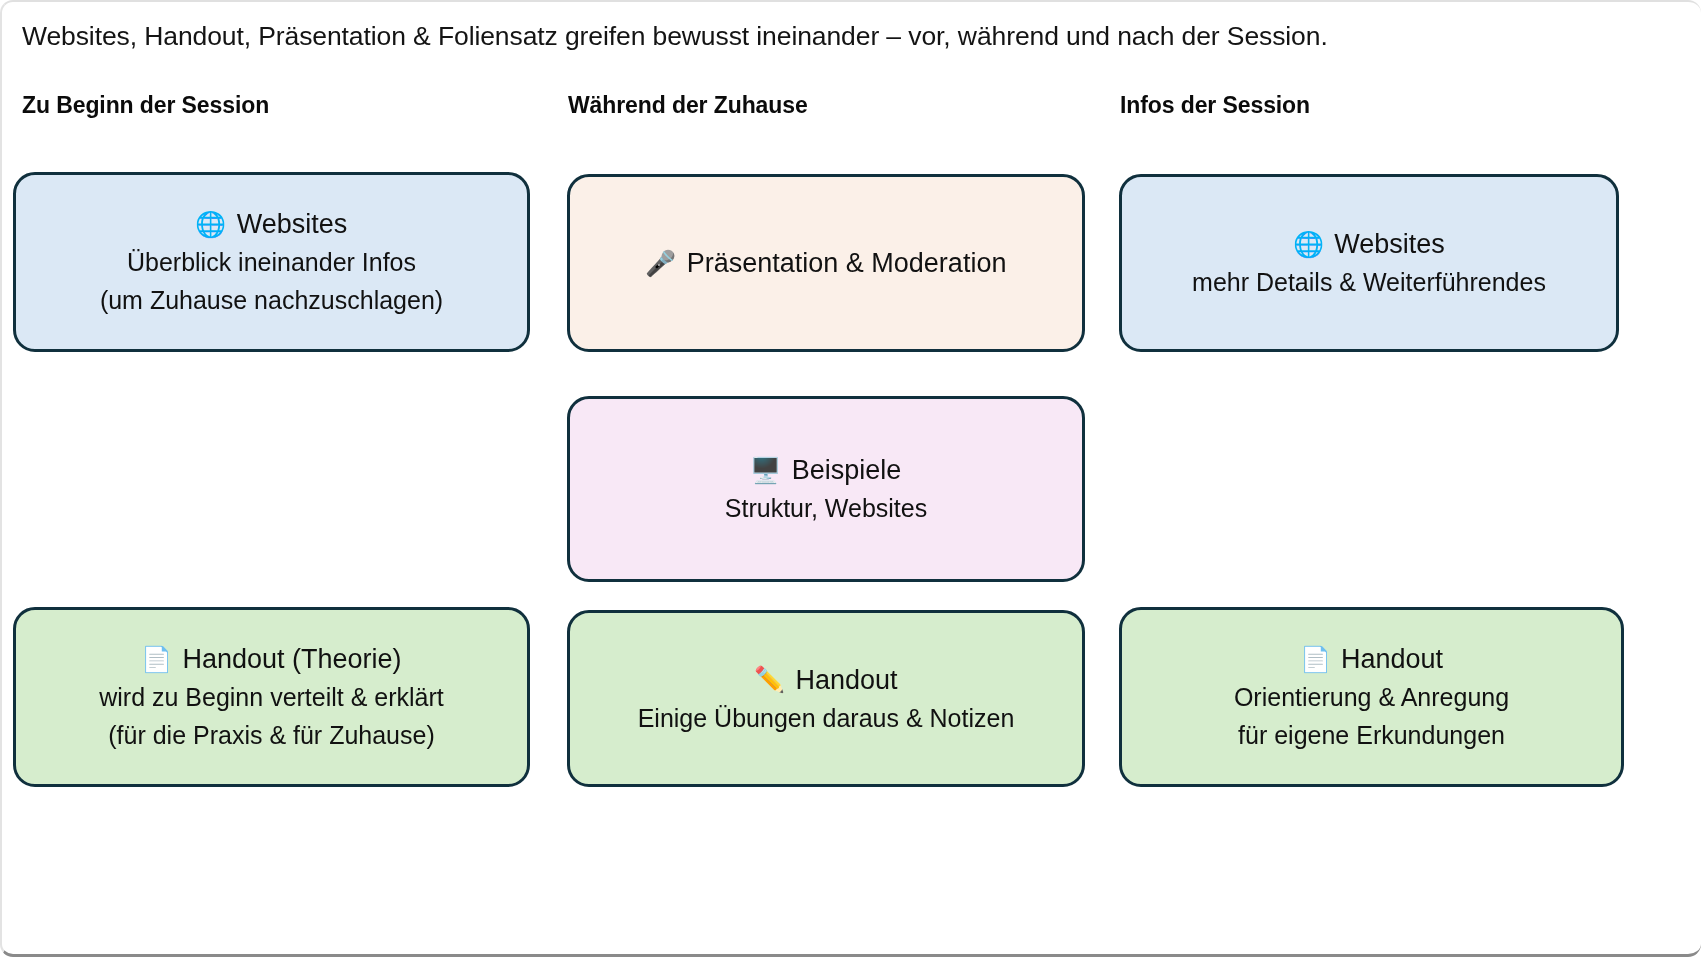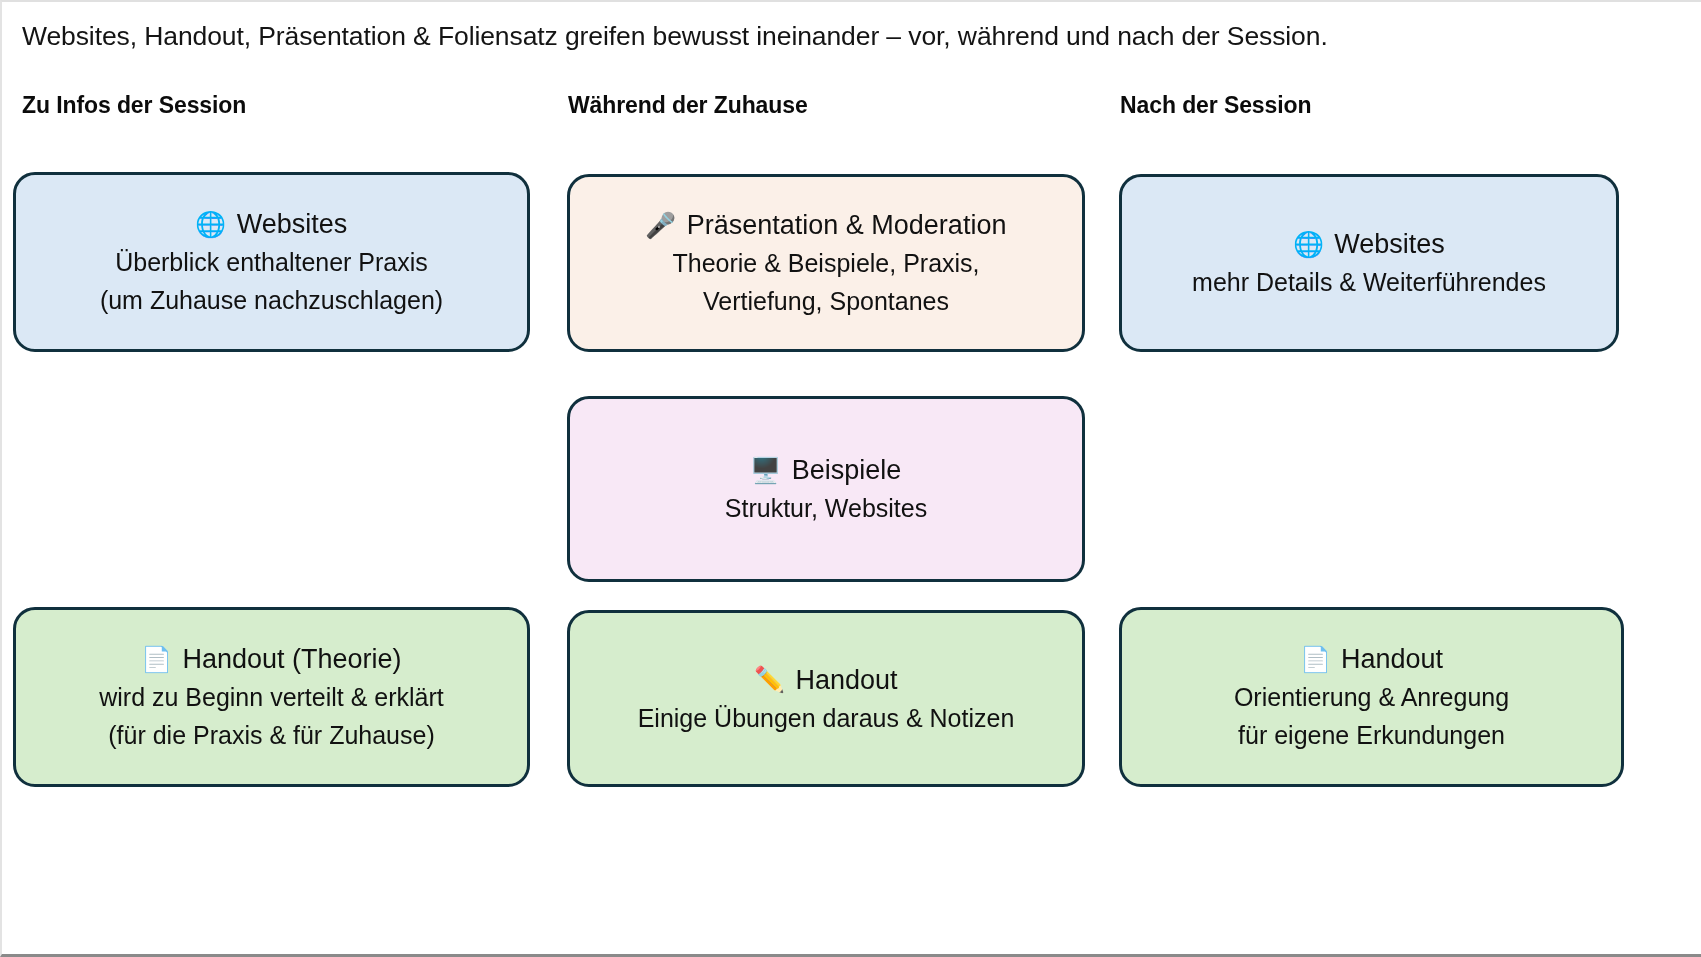--- a/index.html
+++ b/index.html
@@ -16,20 +16,21 @@
   #canvas {
     position: relative;
     width: 1701px;
     height: 957px;
     background: #ffffff;
     box-sizing: border-box;
     border-left: 2px solid #e3e3e3;
     border-top: 2px solid #e0e0e0;
     border-bottom: 3px solid #8a8a8a;
     overflow: hidden;
+    border-radius: 13px;
   }
 
   
   .intro {
     position: absolute;
     left: 20px;
     top: 17px;
     width: 1650px;
     font-size: 26.5px;
     line-height: 34px;
@@ -106,49 +107,47 @@
   .fill-pink   { background: #f8e8f6; }
   .fill-green  { background: #d6edcd; }
 </style>
 </head>
 <body>
 
 <div id="canvas">
 
   <div class="intro">Websites, Handout, Präsentation &amp; Foliensatz greifen bewusst ineinander – vor, während und nach der Session.</div>
 
-  <div class="col-head c0">Zu Infos der Session</div>
+  <div class="col-head c0">Zu Beginn der Session</div>
   <div class="col-head c1">Während der Zuhause</div>
-  <div class="col-head c2">Nach der Session</div>
+  <div class="col-head c2">Infos der Session</div>
 
   <div class="card fill-blue" id="card-websites-start">
     <div class="card-title">
       <span class="card-emoji">🌐</span>
       <span>Websites</span>
     </div>
-    <div class="card-body">Überblick enthaltener Praxis
+    <div class="card-body">Überblick ineinander Infos
 (um Zuhause nachzuschlagen)</div>
   </div>
 
   <div class="card fill-green" id="card-handout-paper">
     <div class="card-title">
       <span class="card-emoji">📄</span>
       <span>Handout (Theorie)</span>
     </div>
     <div class="card-body">wird zu Beginn verteilt &amp; erklärt
 (für die Praxis &amp; für Zuhause)</div>
   </div>
 
   <div class="card fill-cream" id="card-praesentation">
     <div class="card-title">
       <span class="card-emoji">🎤</span>
       <span>Präsentation &amp; Moderation</span>
     </div>
-    <div class="card-body">Theorie &amp; Beispiele, Praxis,
-Vertiefung, Spontanes</div>
   </div>
 
   <div class="card fill-pink" id="card-foliensatz">
     <div class="card-title">
       <span class="card-emoji">🖥️</span>
       <span>Beispiele</span>
     </div>
     <div class="card-body">Struktur, Websites</div>
   </div>
 

